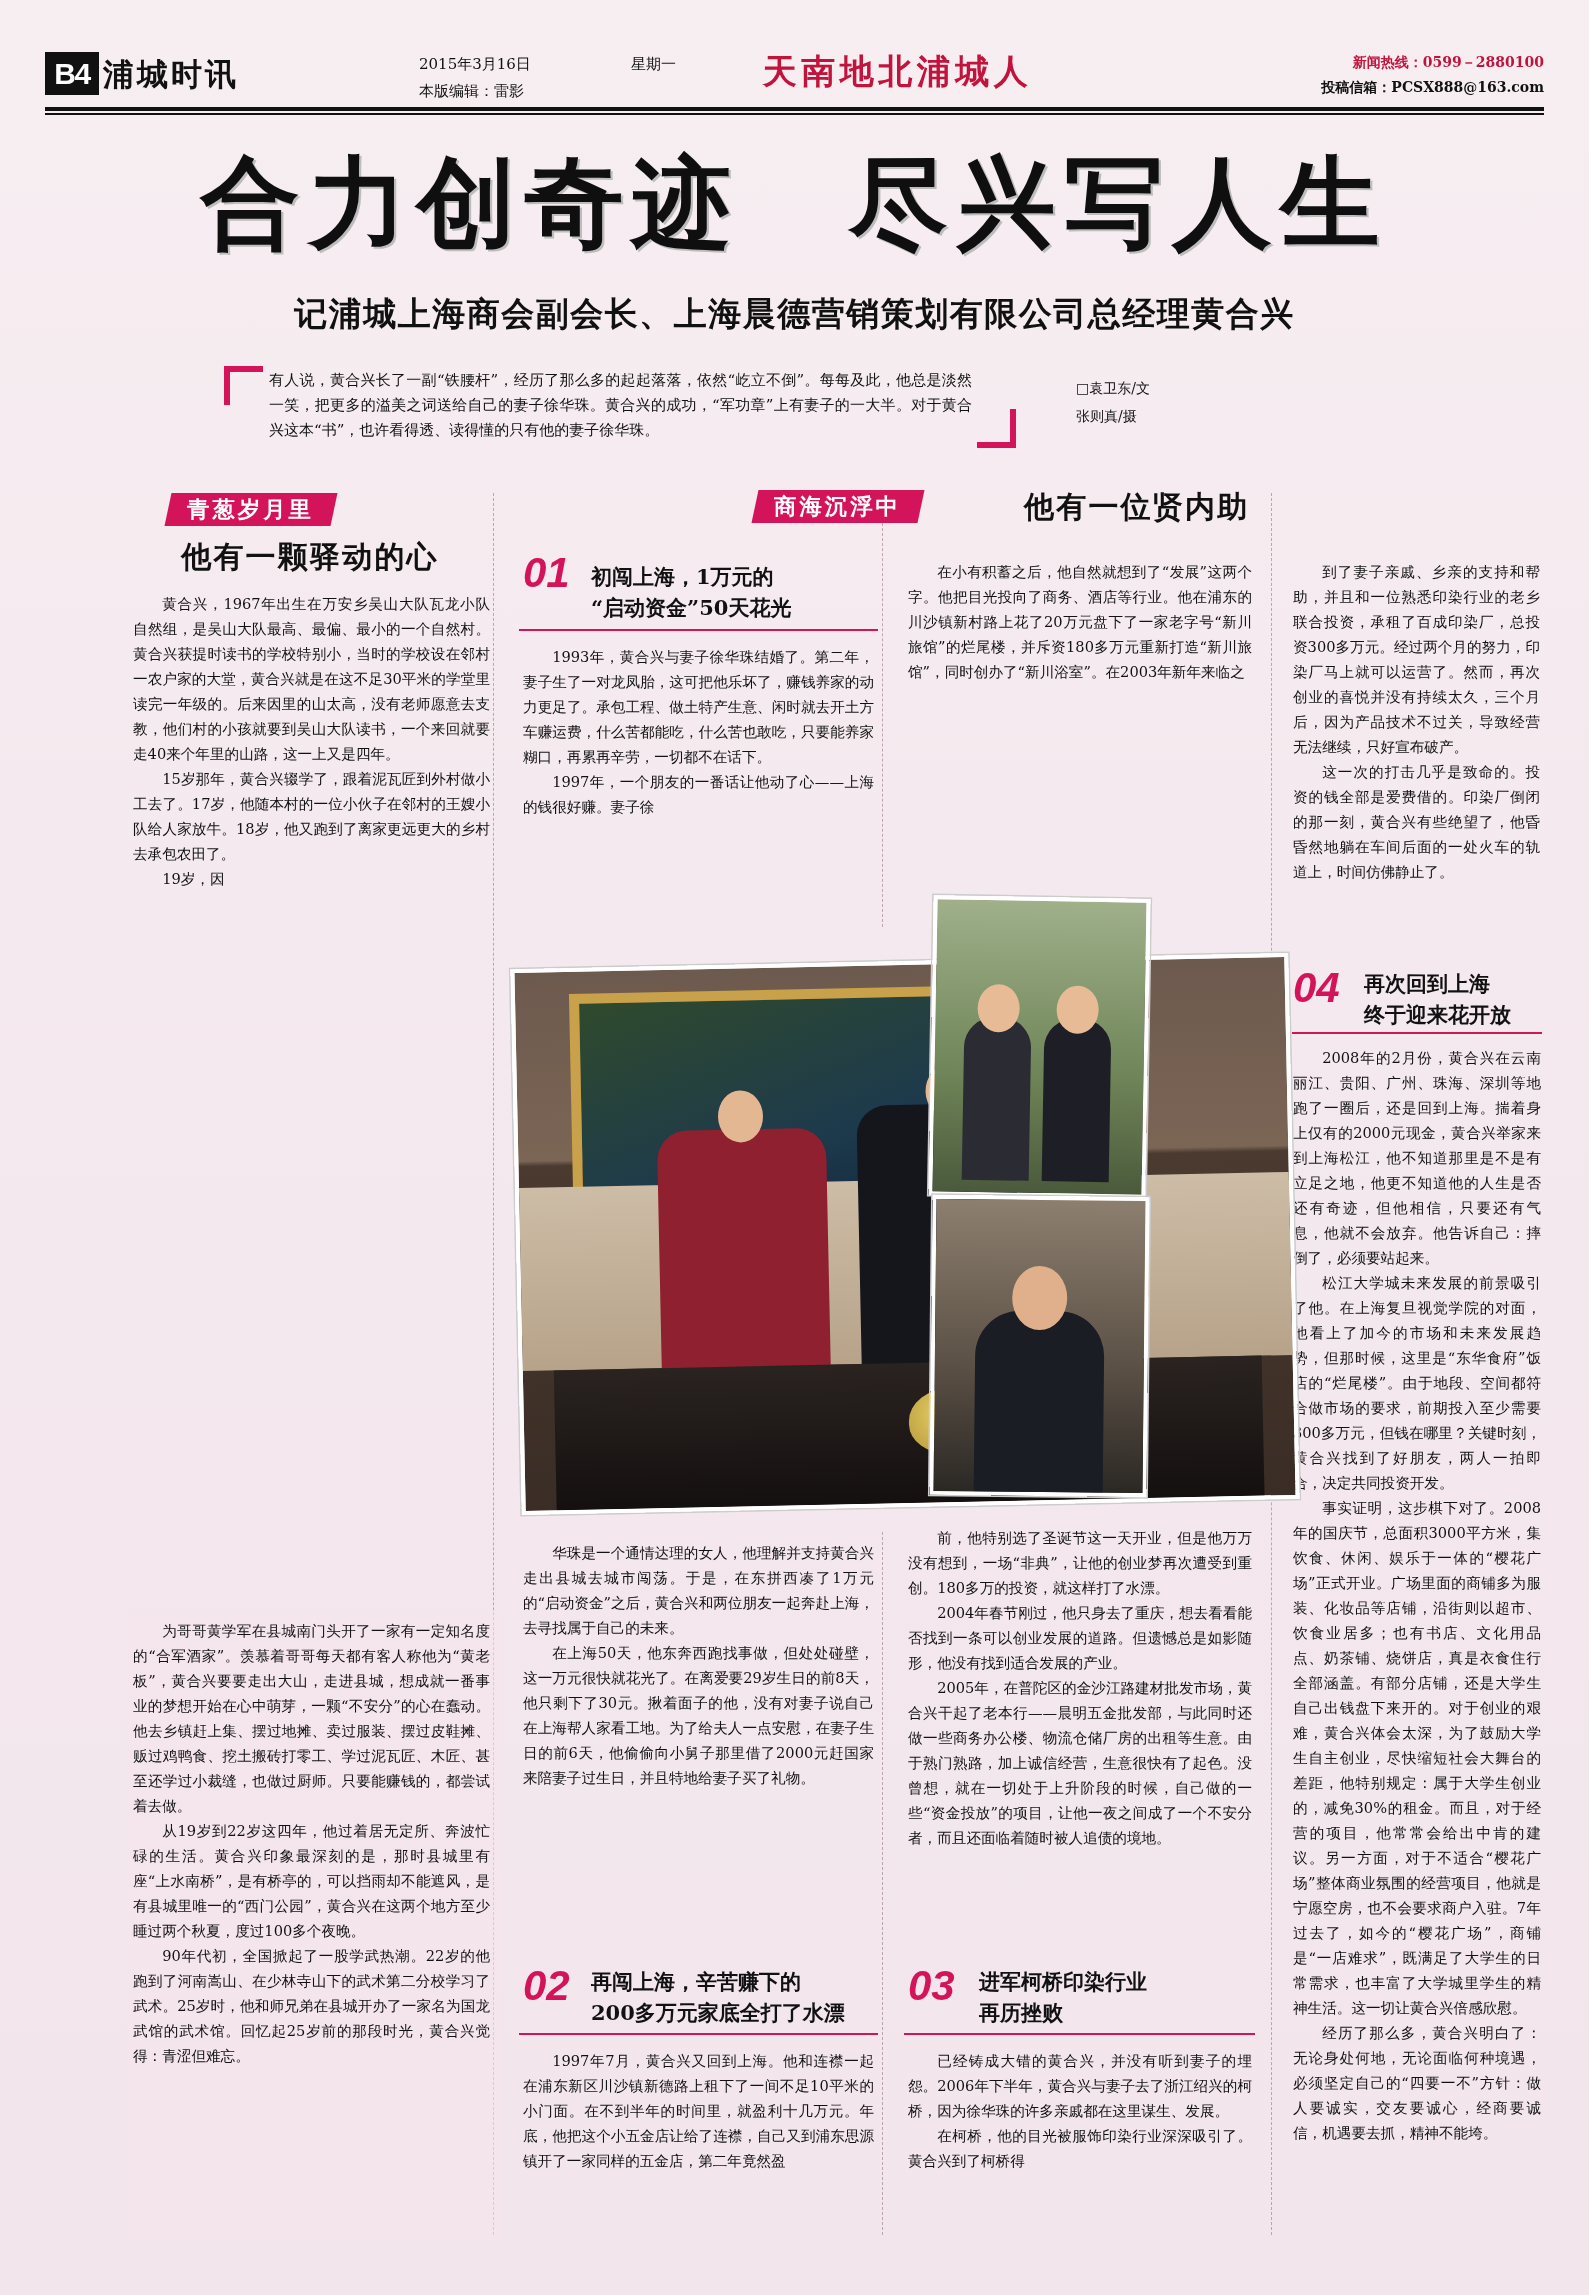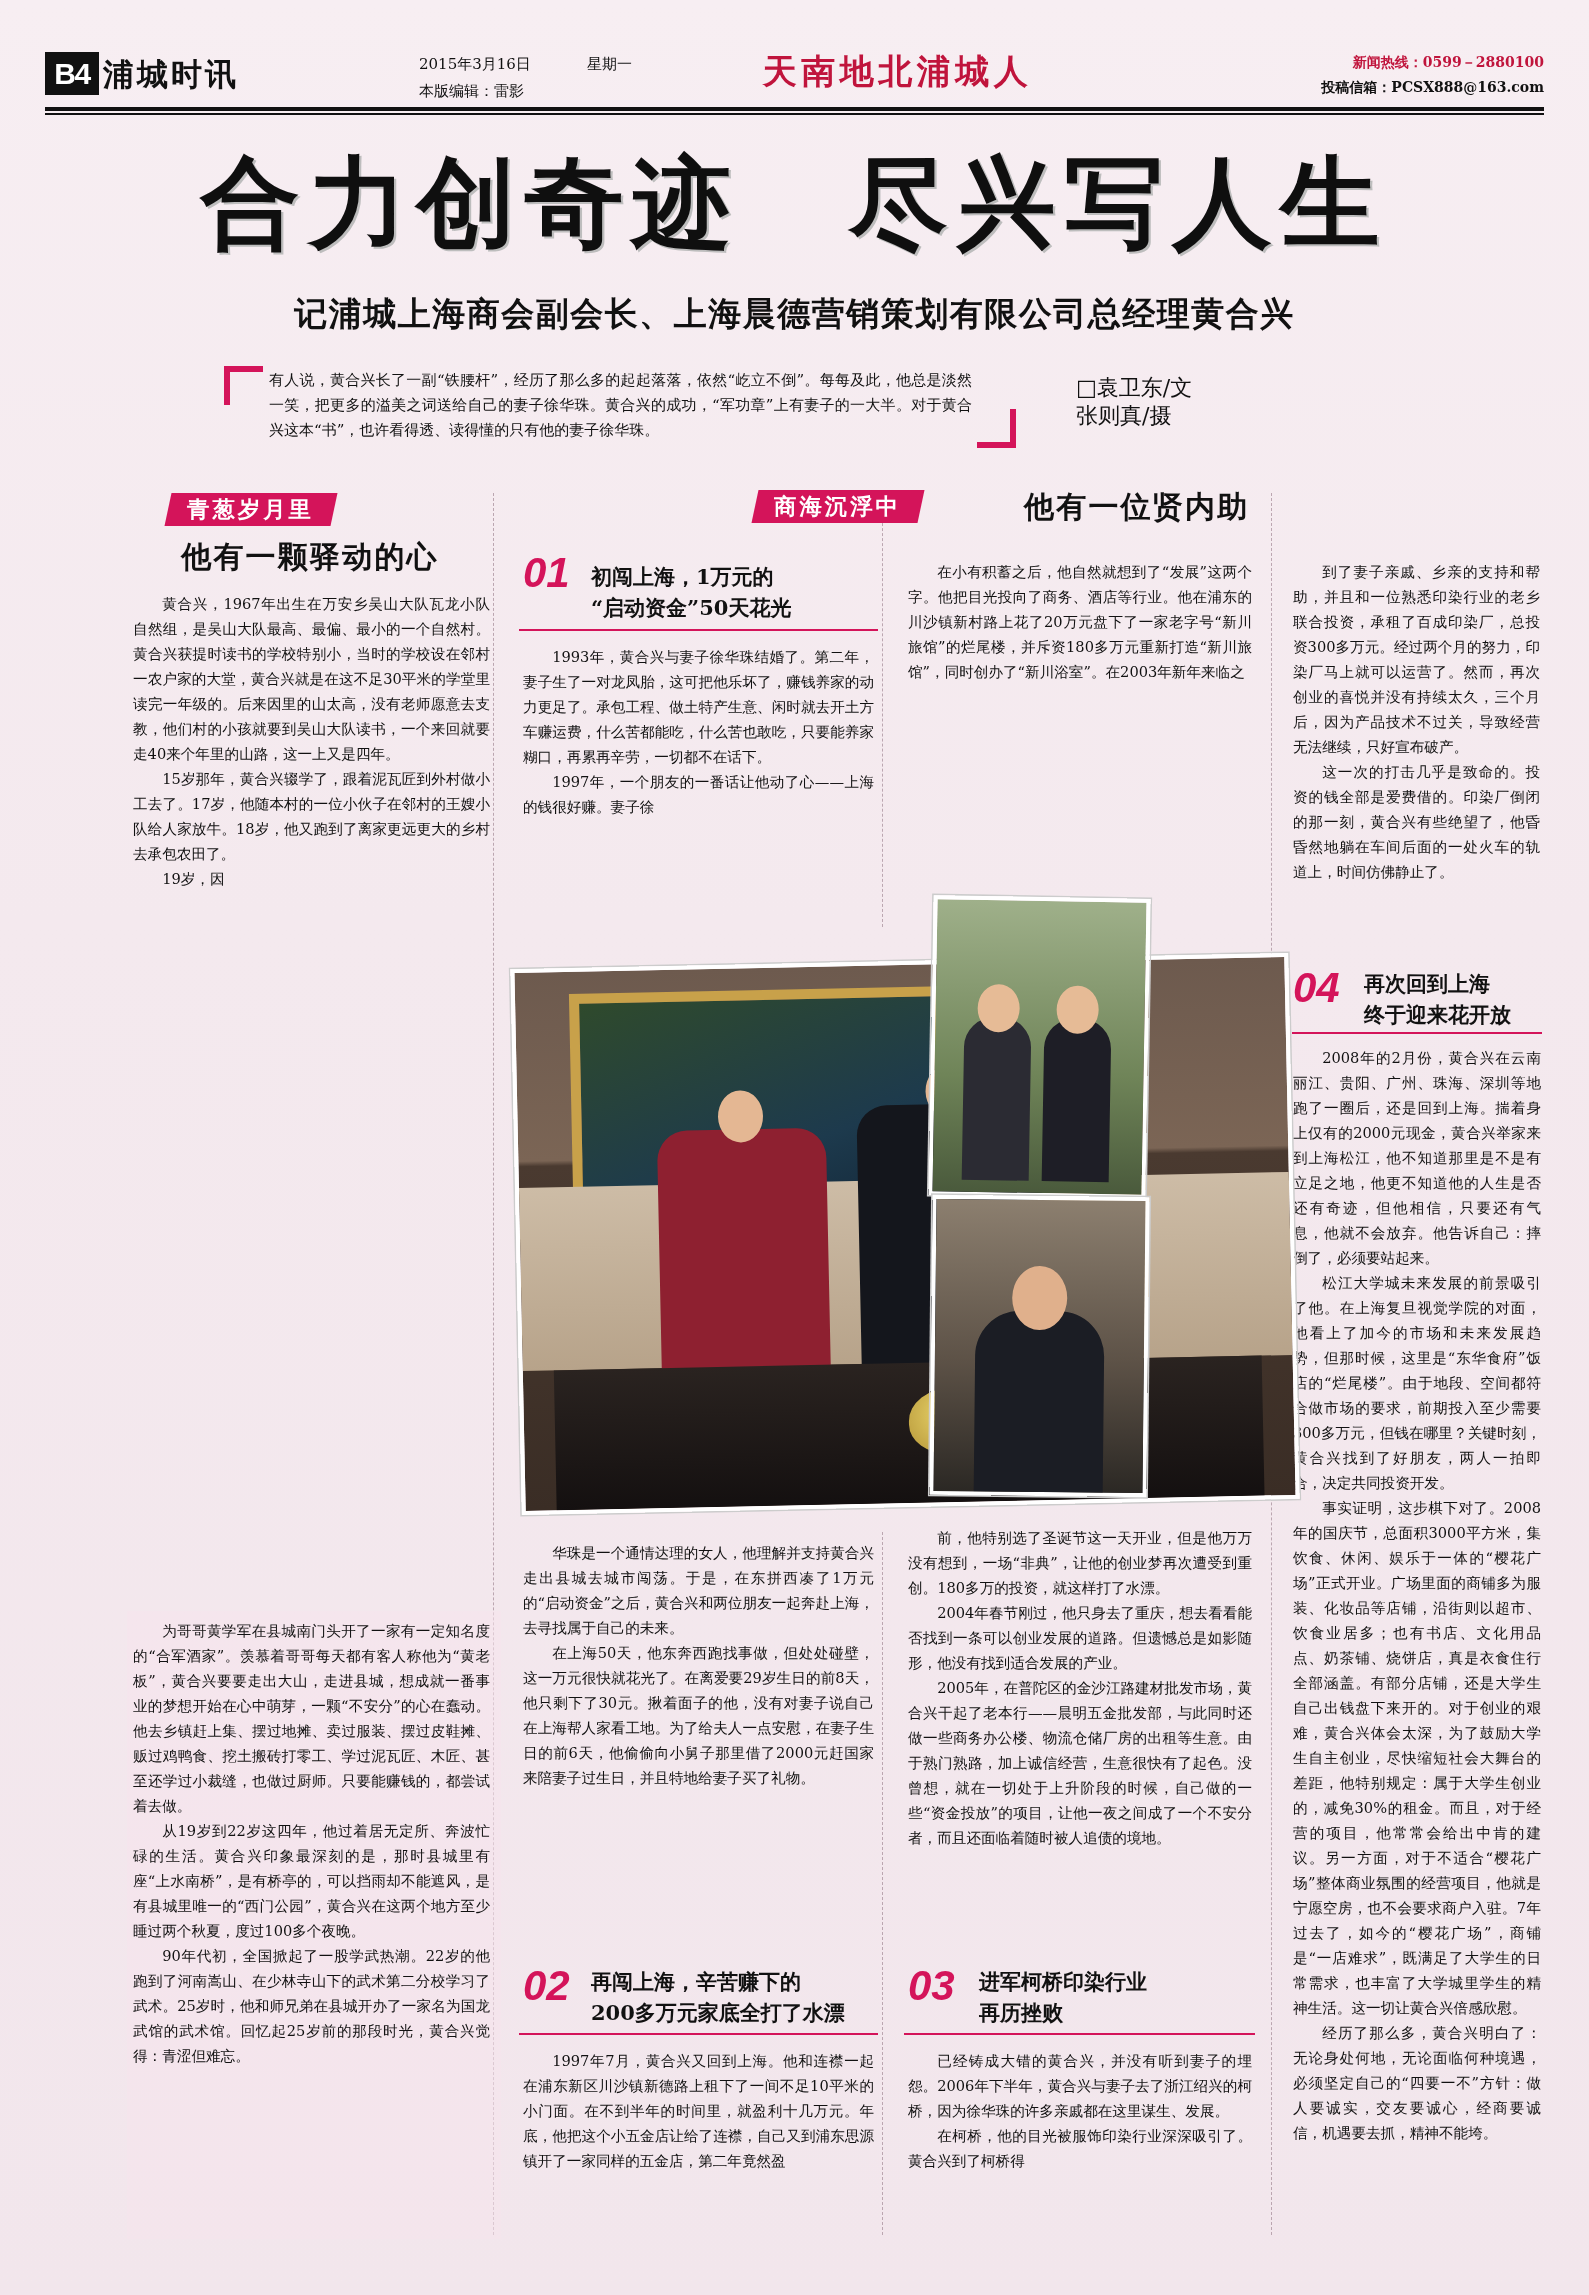--- a/index.html
+++ b/index.html
@@ -25,21 +25,21 @@
     font-family:"Liberation Sans",sans-serif;font-weight:bold;font-size:30px;
     display:flex;align-items:center;justify-content:center;letter-spacing:-1.5px;
   }
   .mh-paper{
     position:absolute;left:58px;top:1.5px;font-size:31px;font-weight:bold;
     font-family:"DejaVu Serif",serif;letter-spacing:3px;color:#111;
   }
   .mh-date{
     position:absolute;left:374px;top:3px;font-size:15px;font-family:"DejaVu Serif",serif;text-align:right;
   }
-  .mh-weekday{position:absolute;left:542px;top:3px;font-size:15px;}
+  .mh-weekday{position:absolute;left:586px;top:3px;font-size:15px;}
   .mh-editor{position:absolute;left:374px;top:30px;font-size:15px;}
   .mh-title{
     position:absolute;left:643px;top:-3px;width:419px;text-align:center;
     font-size:34px;font-weight:bold;color:#c0143c;letter-spacing:4.5px;
   }
   .mh-hot{
     position:absolute;right:0;top:1.5px;text-align:right;font-size:14px;color:#c0143c;font-weight:bold;
   }
   .mh-mail{
     position:absolute;right:0;top:27px;text-align:right;font-size:14px;color:#111;font-weight:bold;
@@ -72,21 +72,21 @@
   .lead-mark.br{
     left:auto;right:0;top:auto;bottom:0;border:none;
     border-right:6.7px solid #d4145a;border-bottom:6.7px solid #d4145a;
   }
   .lead-text{
     position:absolute;left:45px;top:1.5px;width:703px;
     font-size:15px;line-height:25.4px;text-align:justify;
     font-family:"DejaVu Serif",serif;
   }
   .byline{
-    position:absolute;left:1076px;top:374px;font-size:22px;line-height:28px;
+    position:absolute;left:1076px;top:374px;font-size:14px;line-height:28px;
   }
   .dashline{position:absolute;border-left:1.5px dashed #bba6b0;}
   
   .banner{
     position:absolute;height:33px;background:#d4145a;color:#fff;
     font-size:22.4px;font-weight:bold;letter-spacing:3px;
     display:flex;align-items:center;justify-content:center;
     padding:0 19.4px;
     transform:skewX(-12deg);
   }

